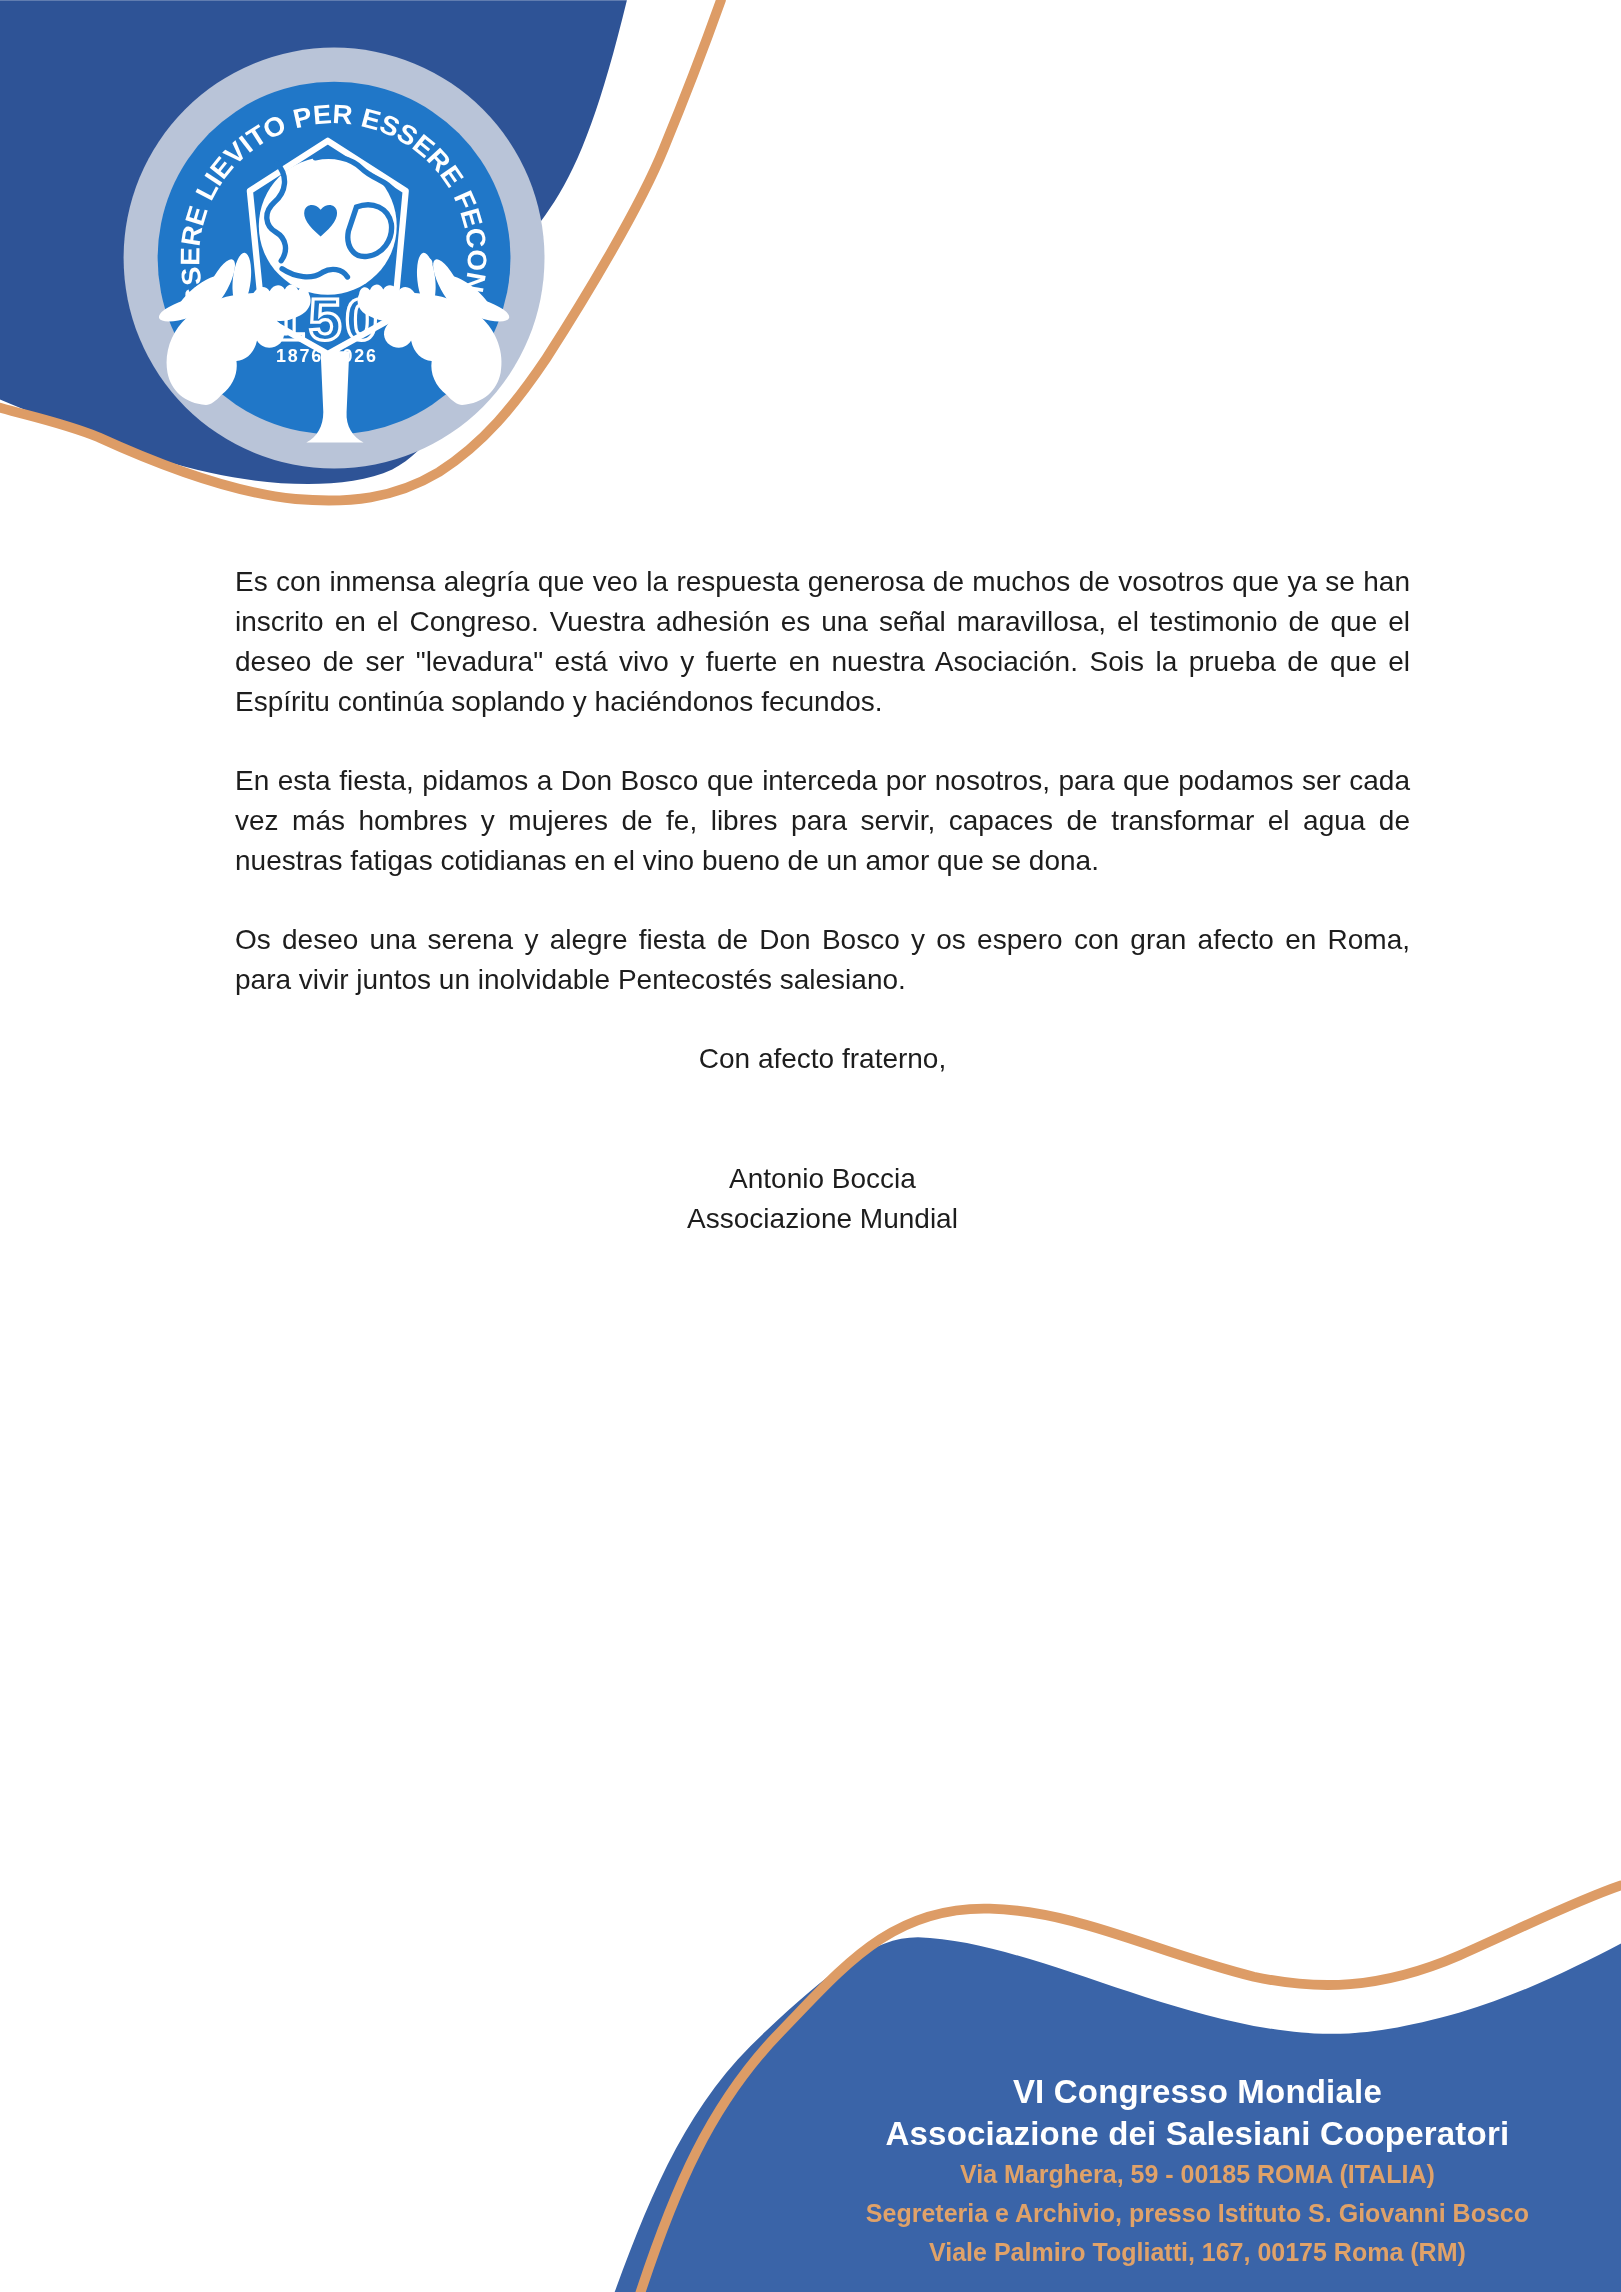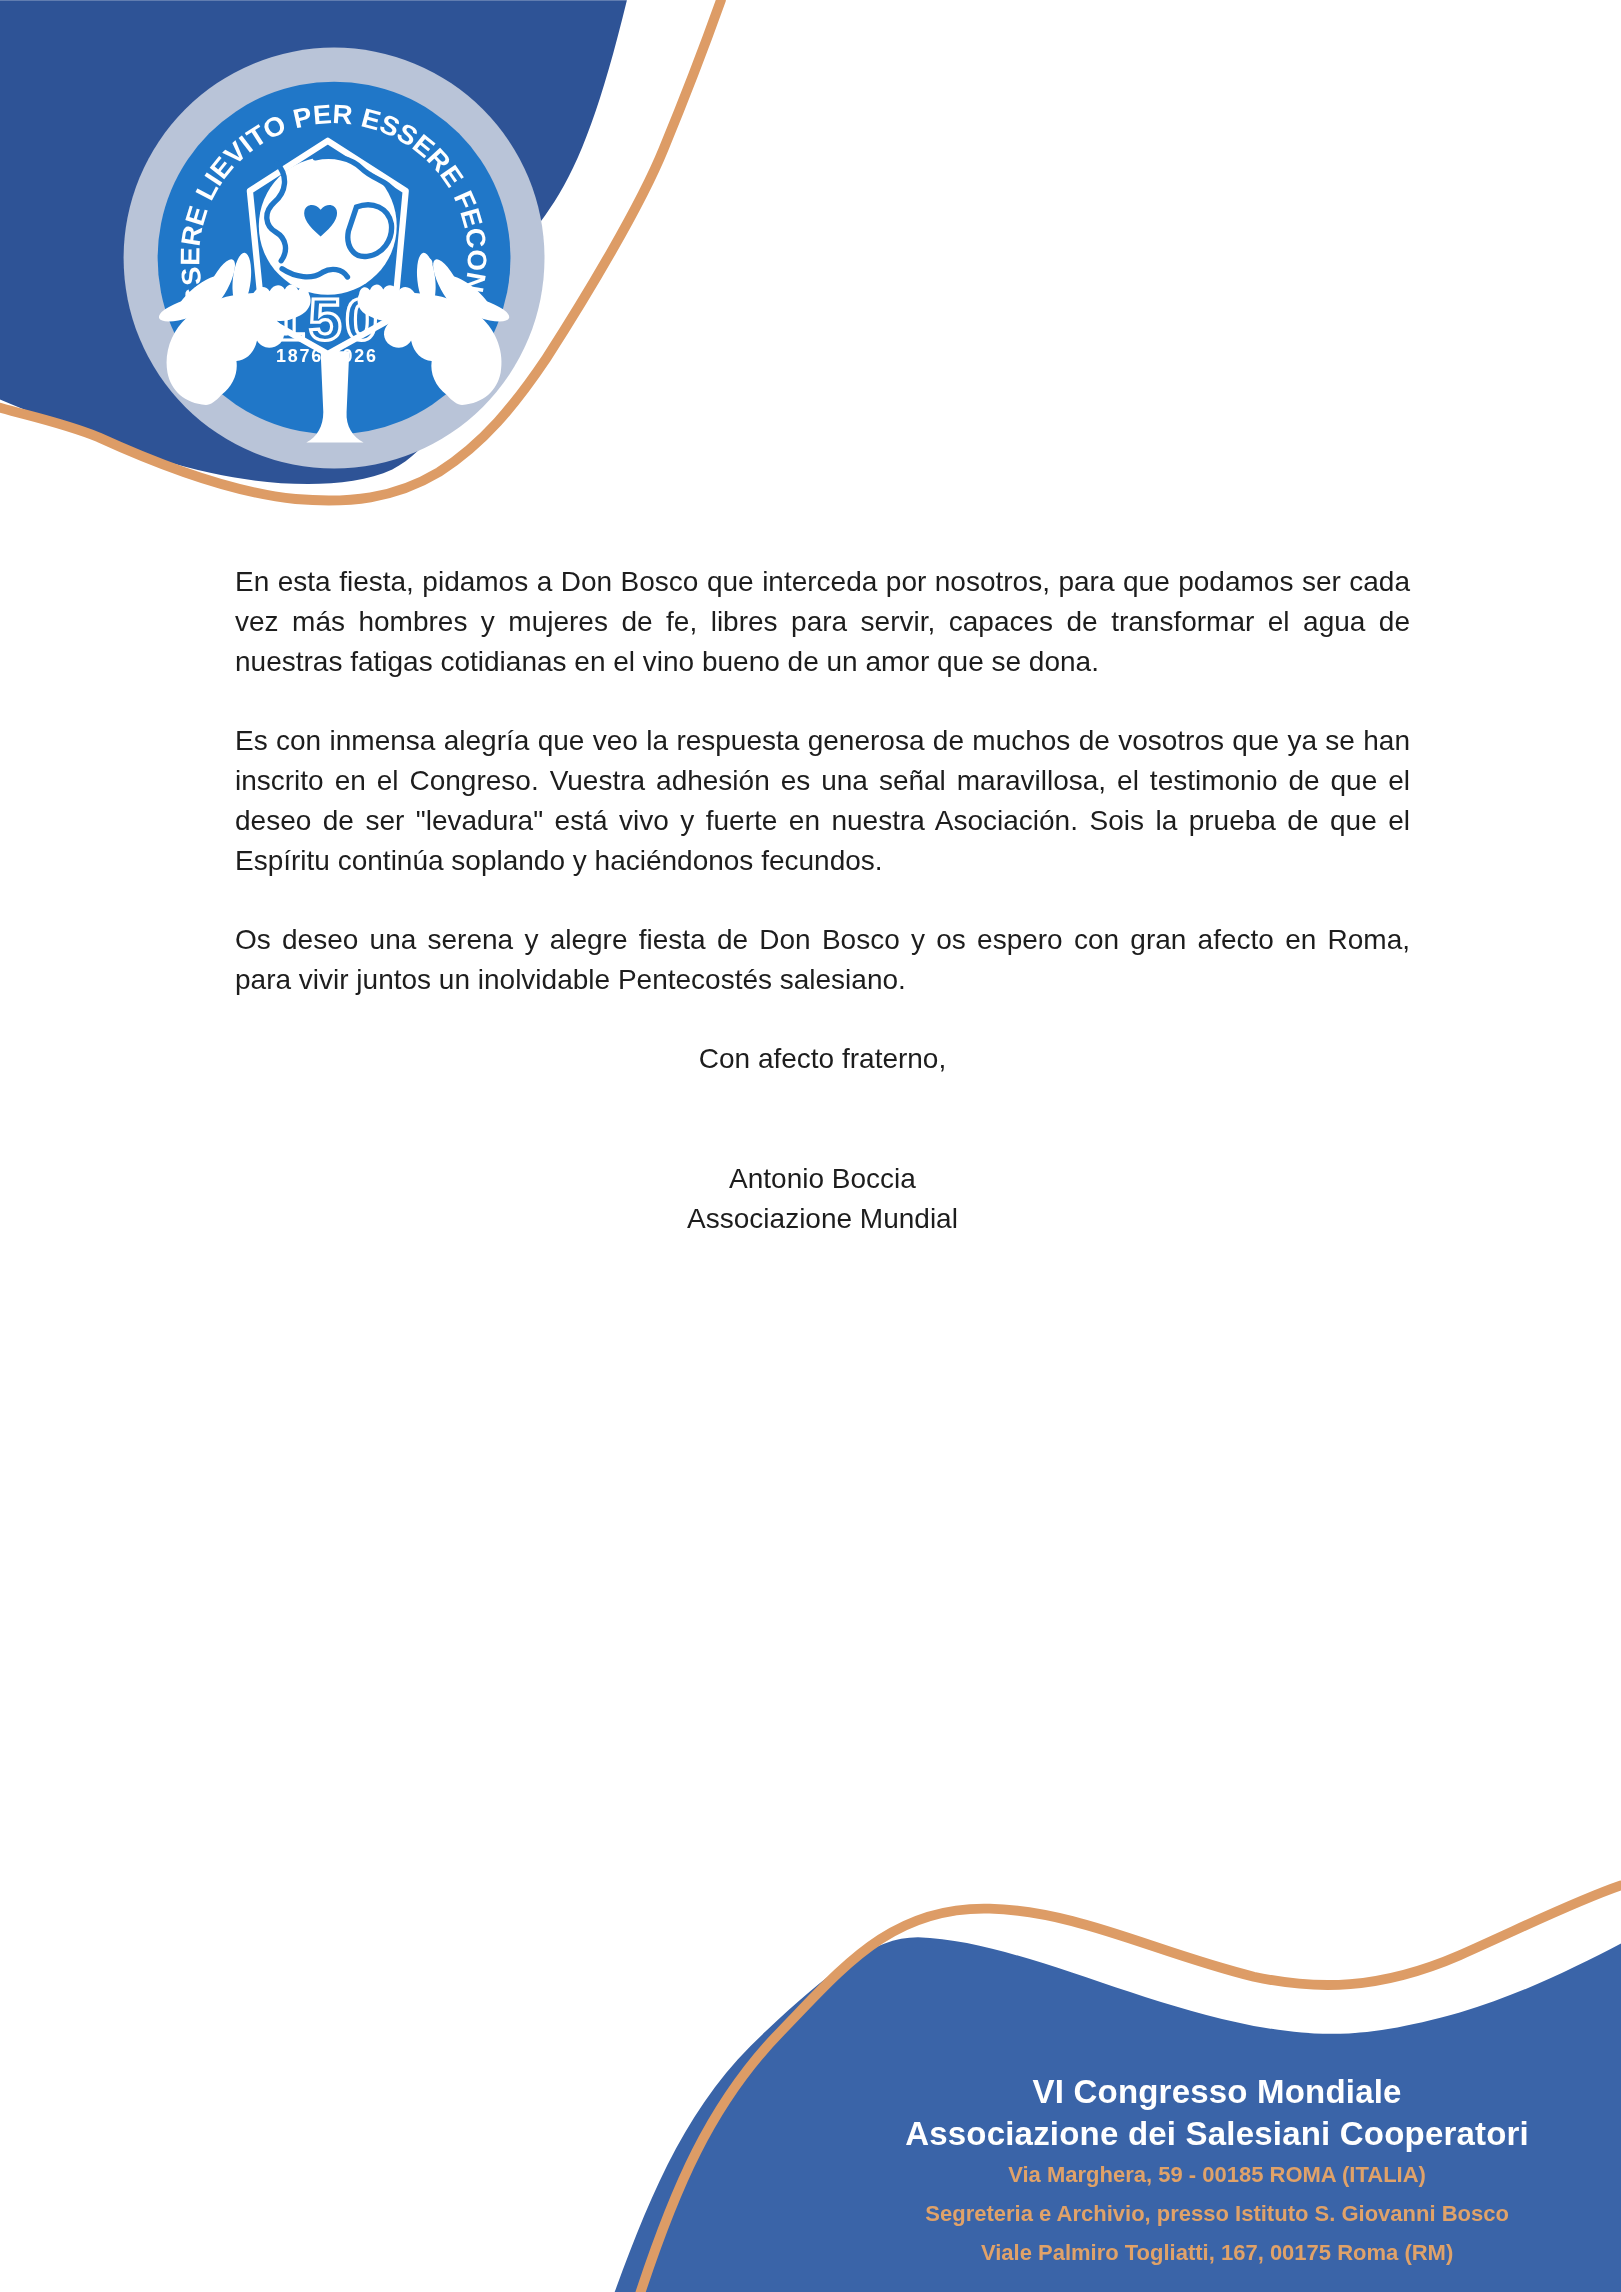--- a/index.html
+++ b/index.html
@@ -45,21 +45,21 @@
   .footer-title{
     color:#ffffff;
     font-weight:bold;
     font-size:33px;
     line-height:42px;
     letter-spacing:0.2px;
   }
   .footer-address{
     color:#e0a269;
     font-weight:bold;
-    font-size:22px;
+    font-size:25px;
     line-height:39px;
   }
   .arc-text{
     font-family:"Liberation Sans", sans-serif;
     font-weight:bold;
     font-size:30px;
     fill:#ffffff;
   }
   .num150{
     font-family:"Liberation Sans", sans-serif;
@@ -192,22 +192,22 @@
 
     <path fill="none" stroke="#dd9c66" stroke-width="11" stroke-linecap="round" d="M 715,2560
              C 752,2448 792,2350 872,2268
              C 940,2198 995,2128 1105,2131
              C 1205,2134 1290,2180 1400,2207
              C 1470,2222 1540,2222 1630,2183
              C 1700,2152 1760,2122 1810,2105"></path>
   </svg>
 
   <div class="letter-body">
+    <p>Es con inmensa alegría que veo la respuesta generosa de muchos de vosotros que ya se han inscrito en el Congreso. Vuestra adhesión es una señal maravillosa, el testimonio de que el deseo de ser "levadura" está vivo y fuerte en nuestra Asociación. Sois la prueba de que el Espíritu continúa soplando y haciéndonos fecundos.</p>
     <p>En esta fiesta, pidamos a Don Bosco que interceda por nosotros, para que podamos ser cada vez más hombres y mujeres de fe, libres para servir, capaces de transformar el agua de nuestras fatigas cotidianas en el vino bueno de un amor que se dona.</p>
-    <p>Es con inmensa alegría que veo la respuesta generosa de muchos de vosotros que ya se han inscrito en el Congreso. Vuestra adhesión es una señal maravillosa, el testimonio de que el deseo de ser "levadura" está vivo y fuerte en nuestra Asociación. Sois la prueba de que el Espíritu continúa soplando y haciéndonos fecundos.</p>
     <p>Os deseo una serena y alegre fiesta de Don Bosco y os espero con gran afecto en Roma, para vivir juntos un inolvidable Pentecostés salesiano.</p>
     <p class="no-justify closing">Con afecto fraterno,</p>
     <div class="signature">
       <p>Antonio Boccia</p>
       <p>Associazione Mundial</p>
     </div>
   </div>
 
   <div class="footer-text">
     <div class="footer-title">VI Congresso Mondiale</div>

